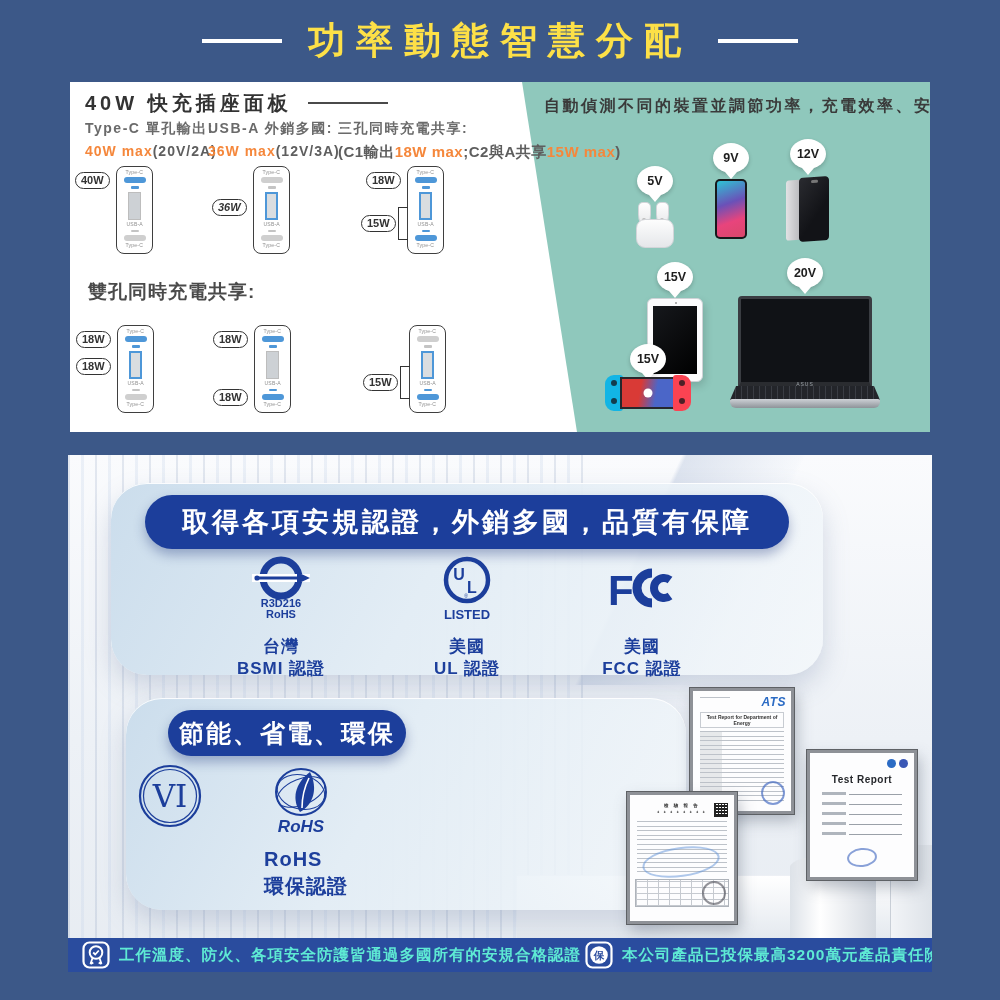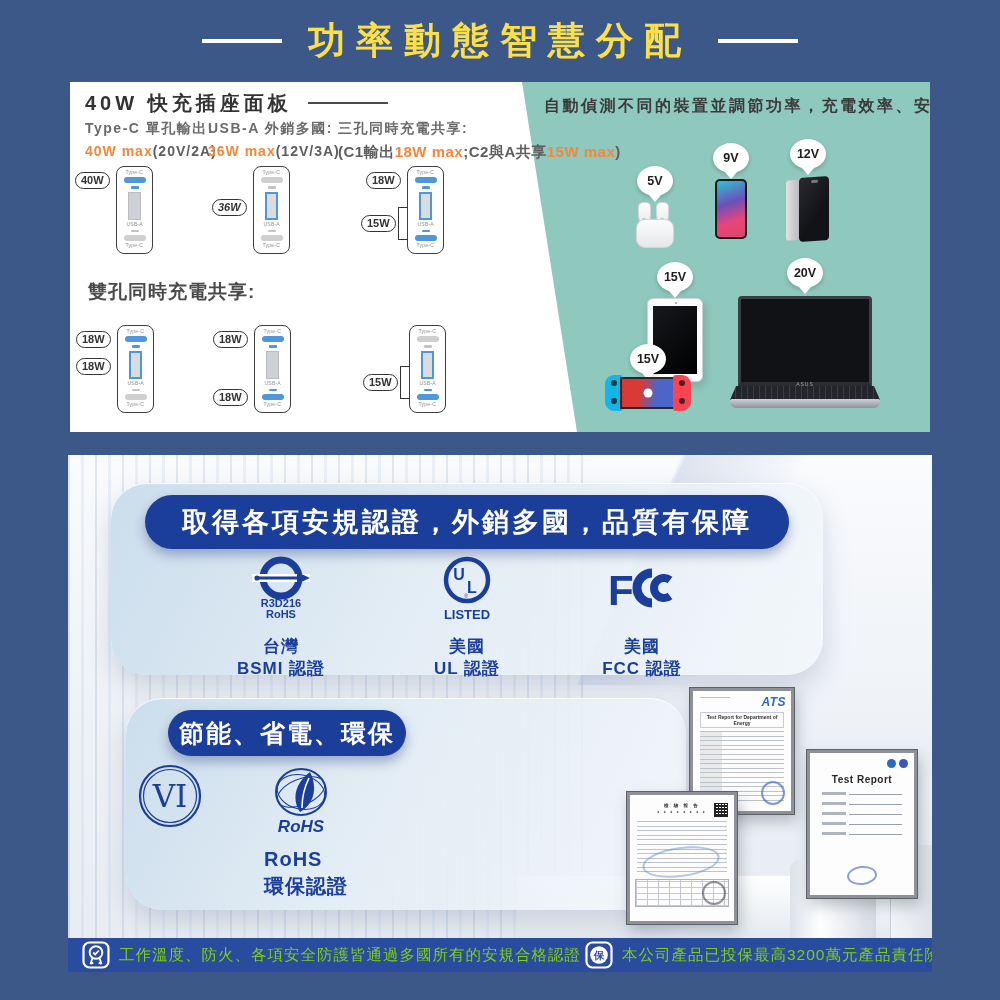--- a/index.html
+++ b/index.html
@@ -115,21 +115,21 @@
   .pill2{left:42px;top:12px;width:238px;height:46px;font-size:25px;letter-spacing:2px;border-radius:24px;}
   .cert-item{position:absolute;top:72px;width:150px;text-align:center;}
   .eco-item{position:absolute;top:64px;width:160px;}
   .cert-cap{margin-top:5px;font-size:17px;font-weight:600;color:#1D3F9C;line-height:1.32;letter-spacing:1px;}
   .eco-cap{margin-top:6px;font-size:20px;font-weight:600;color:#1D3F9C;line-height:1.35;letter-spacing:1px;}
   
   .cert{position:absolute;background:#FDFDFE;border:3px solid #8E9197;outline:1px solid #5E6165;
     box-shadow:3px 7px 14px rgba(70,80,100,.35);box-sizing:border-box;padding:5px;}
   .cert-doe{left:622px;top:233px;width:104px;height:126px;}
   .cert-cn{left:559px;top:337px;width:110px;height:132px;}
-  .cert-rep{left:739px;top:295px;width:110px;height:148px;}
+  .cert-rep{left:739px;top:295px;width:110px;height:130px;}
   .ats{position:absolute;top:4px;right:5px;font-size:12px;font-weight:bold;font-style:italic;color:#2B6BC4;letter-spacing:.5px;}
   .doc-title{font-size:5px;font-weight:bold;color:#333;text-align:center;border:1px solid #C8CCD2;
     padding:1px 0;margin:10px 2px 3px;line-height:1.2;}
   .tl{margin:0 2px;background:repeating-linear-gradient(180deg,#BDC2C9 0 1px,transparent 1px 4.6px);}
   .tl.cols{border-left:22px solid rgba(189,194,201,.35);}
   .stamp-c{position:absolute;width:20px;height:20px;border:2px solid rgba(60,100,190,.65);border-radius:50%;}
   .stamp-o{position:absolute;width:26px;height:15px;border:2px solid rgba(60,100,190,.6);border-radius:50%;transform:rotate(-6deg);}
   .qr{position:absolute;top:8px;right:6px;width:12px;height:12px;border:1px solid #222;
     background-image:repeating-linear-gradient(0deg,#222 0 1.5px,transparent 1.5px 3px),
       repeating-linear-gradient(90deg,#222 0 1.5px,transparent 1.5px 3px);}
@@ -147,21 +147,21 @@
   .fl{width:24px;height:3px;background:#AFB5BD;}
   .fv{flex:1;height:4px;border-bottom:1px solid #9AA0A8;}
   .cyl{position:absolute;left:722px;top:400px;width:86px;height:84px;
     background:linear-gradient(90deg,#DDE2E8,#FFFFFF 35%,#D5DAE1);border-radius:43px 43px 0 0/12px 12px 0 0;}
   .stepblock{position:absolute;left:822px;top:390px;width:42px;height:94px;
     background:linear-gradient(90deg,#F2F4F7,#DDE2E8);border-left:1px solid #C9CFD7;}
   
   .footer-bar{position:absolute;left:0;bottom:0;width:864px;height:34px;background:#2A4C9E;}
   .fgroup{position:absolute;top:0;height:34px;display:flex;align-items:center;gap:9px;}
   .fg1{left:14px;} .fg2{left:517px;}
-  .ftext{color:#84cc16;font-size:15.5px;font-weight:normal;letter-spacing:1px;white-space:nowrap;}
+  .ftext{color:#5eead4;font-size:15.5px;font-weight:bold;letter-spacing:1px;white-space:nowrap;}
 </style>
 </head>
 <body>
 
 <div class="page">
 
   <div class="title-row">
     <span class="title-line"></span>
     <h1 class="page-title">功率動態智慧分配</h1>
     <span class="title-line"></span>

